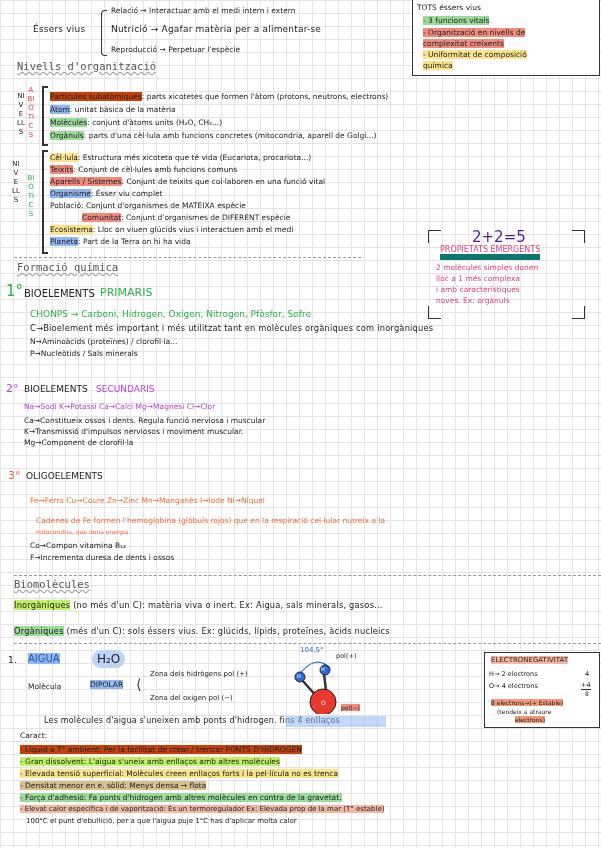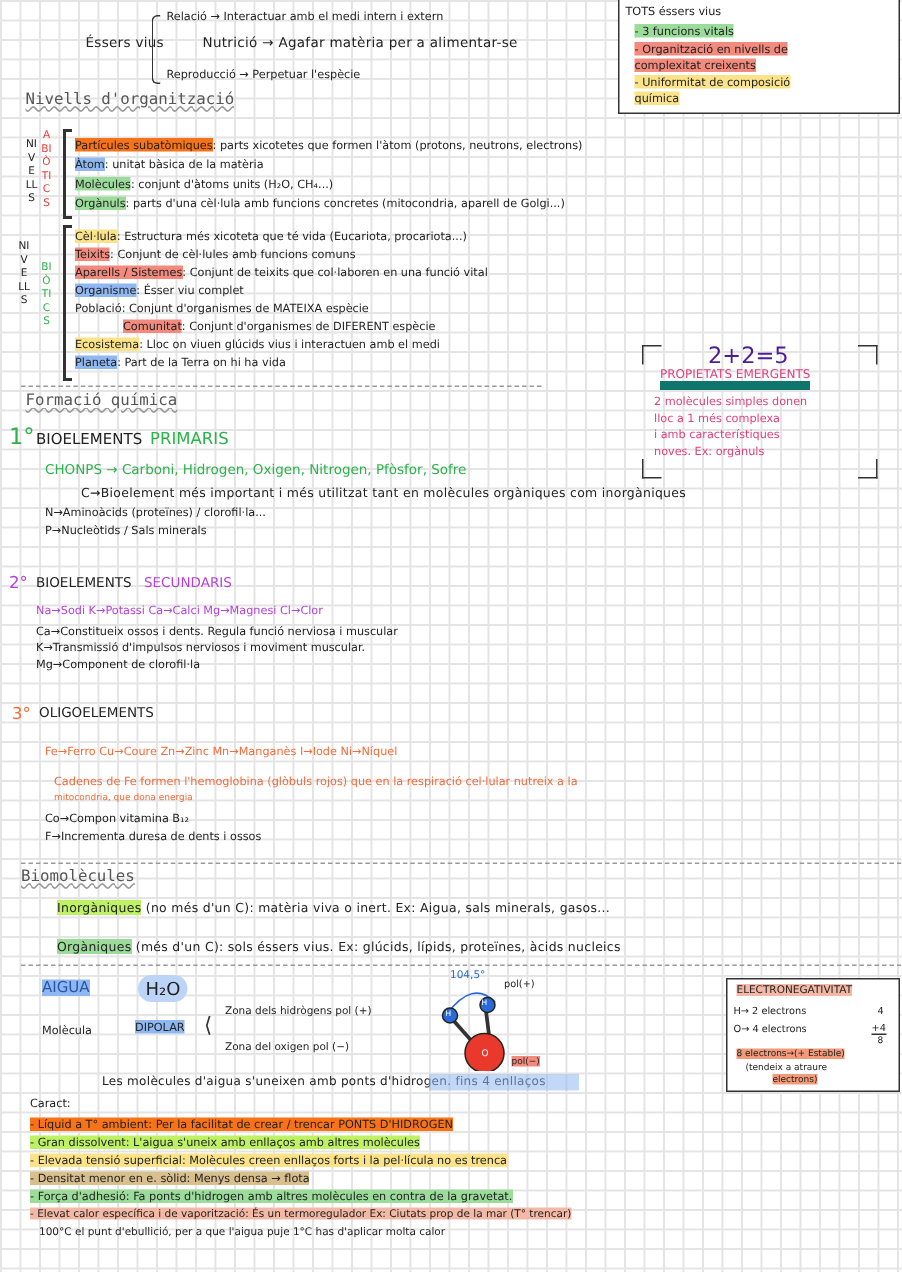--- a/index.html
+++ b/index.html
@@ -7,30 +7,30 @@
     width:601px;height:848px;overflow:hidden;position:relative;
     background-color:#ffffff;
     background-image:
       linear-gradient(#e4e4e4 1px, transparent 1px),
       linear-gradient(90deg, #e4e4e4 1px, transparent 1px);
     background-size:13px 13px;
     font-family:"DejaVu Sans", sans-serif;
     color:#222;
   }
   .abs{position:absolute;white-space:nowrap;}
-  .hw{font-size:9px;letter-spacing:0.2px;margin-left:24px;}
+  .hw{font-size:9px;letter-spacing:0.2px;}
   .sm{font-size:7.5px;}
   .title{font-family:"DejaVu Sans Mono", monospace;font-size:10.5px;color:#555;
          text-decoration:underline;text-decoration-style:wavy;text-decoration-color:#999;}
   .hl-yellow{background:#fbe38a;}
   .hl-red{background:#f28a7e;}
   .hl-pink{background:#bef264;}
   .hl-green{background:#9bdc9b;}
   .hl-blue{background:#8fb8f2;}
-  .hl-lblue{background:#f97316;}
+  .hl-lblue{background:#c2410c;}
   .hl-brown{background:#d8bf8e;}
   .hl-orange{background:#f39a7a;}
   .hl-salmon{background:#f4b9a6;}
   .sep{position:absolute;left:14px;right:0;border-top:1px dashed #999;}
   .bracket{position:absolute;border-left:2px solid #333;border-top:2px solid #333;border-bottom:2px solid #333;width:4px;}
   .vtext{position:absolute;font-size:7px;line-height:9px;text-align:center;width:8px;white-space:normal;word-break:break-all;}
   .box{position:absolute;border:1px solid #333;background:#fff;}
   .corner{position:absolute;width:12px;height:12px;border-color:#333;border-style:solid;border-width:0;}
 </style>
 </head>
@@ -160,14 +160,14 @@
 
 <div class="abs hw" style="left:44px;top:716px;font-size:8px;">Les molècules d'aigua s'uneixen amb ponts d'hidrogen. fins 4 enllaços</div>
 <div style="position:absolute;left:286px;top:716px;width:100px;height:11px;background:#8fb8f2;opacity:0.55;"></div>
 <div class="abs sm" style="left:20px;top:731px;">Caract:</div>
 
 <div class="abs sm" style="left:20px;top:745px;"><span class="hl-lblue">- Líquid a T° ambient: Per la facilitat de crear / trencar PONTS D'HIDROGEN</span></div>
 <div class="abs sm" style="left:20px;top:757px;"><span class="hl-pink">- Gran dissolvent: L'aigua s'uneix amb enllaços amb altres molècules</span></div>
 <div class="abs sm" style="left:20px;top:769px;"><span class="hl-yellow">- Elevada tensió superficial: Molècules creen enllaços forts i la pel·lícula no es trenca</span></div>
 <div class="abs sm" style="left:20px;top:781px;"><span class="hl-brown">- Densitat menor en e. sòlid: Menys densa → flota</span></div>
 <div class="abs sm" style="left:20px;top:793px;"><span class="hl-green">- Força d'adhesió: Fa ponts d'hidrogen amb altres molècules en contra de la gravetat.</span></div>
-<div class="abs sm" style="left:20px;top:805px;font-size:7px;"><span class="hl-salmon">- Elevat calor específica i de vaporització: És un termoregulador Ex: Ciutats prop de la mar (T° trencar)</span></div>
+<div class="abs sm" style="left:20px;top:805px;font-size:7px;"><span class="hl-salmon">- Elevat calor específica i de vaporització: És un termoregulador Ex: Elevada prop de la mar (T° estable)</span></div>
 <div class="abs sm" style="left:26px;top:817px;font-size:7px;">  100°C el punt d'ebullició, per a que l'aigua puje 1°C has d'aplicar molta calor</div>
 
 </body></html>

